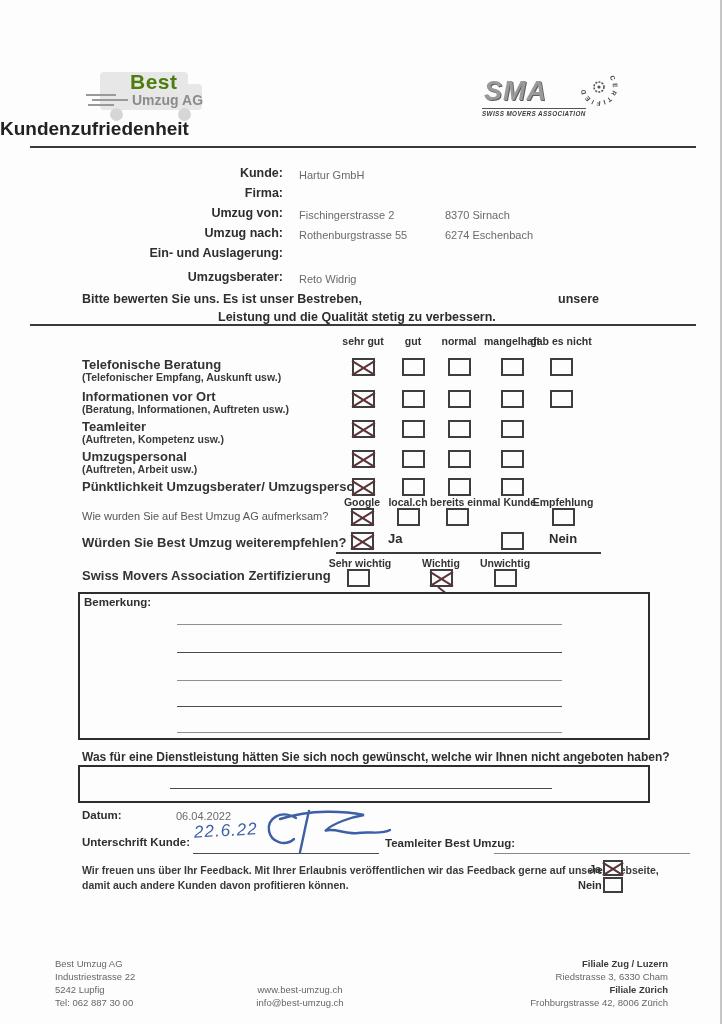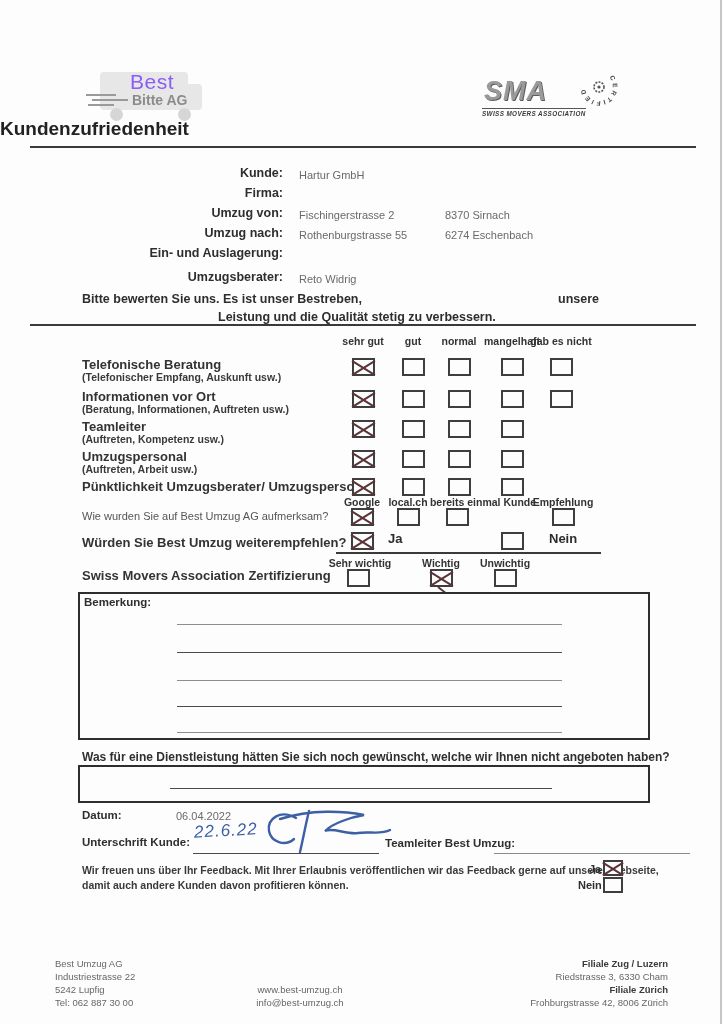--- a/index.html
+++ b/index.html
@@ -26,21 +26,21 @@
   .qnormal{position:absolute;left:82px;font-size:11px;color:#555;white-space:nowrap;}
   .janein{position:absolute;font-size:13px;font-weight:bold;color:#2c2c2c;}
   .bigbox{position:absolute;border:2px solid #2e2e2e;background:#fdfdfd;}
   .writeline{position:absolute;height:1px;}
   .footer-txt{font-size:9.5px;color:#666;line-height:13px;white-space:nowrap;}
   .footer-bold{font-weight:bold;color:#3b3b3b;}
   
   .truck-body{position:absolute;background:#e7e7e7;border-radius:4px;}
   .truck-wheel{position:absolute;background:#d6d6d6;border-radius:50%;}
   .speed{position:absolute;background:#9a9a9a;height:2px;}
-  .best-line1{position:absolute;font-size:21px;font-weight:normal;color:#8b5cf6;letter-spacing:0.5px;text-align:right;}
+  .best-line1{position:absolute;font-size:21px;font-weight:bold;color:#4d7c0f;letter-spacing:0.5px;text-align:right;}
   .best-line2{position:absolute;font-size:14px;font-weight:bold;color:#8b8b8b;}
   
   .sma-text{position:absolute;font-size:27px;font-weight:900;font-style:italic;color:#9a9a9a;text-shadow:1px 1px 0 #5f5f5f;letter-spacing:1px;}
   .sma-sub{position:absolute;font-size:6.3px;font-weight:bold;font-style:italic;color:#3a3a3a;letter-spacing:0.4px;border-top:1px solid #555;padding-top:1px;white-space:nowrap;}
   .scan-edge{position:absolute;right:1px;top:0;bottom:0;width:2px;background:#c6c6c6;}
 </style>
 </head>
 <body>
 
 <div id="page">
@@ -48,21 +48,21 @@
 
   <div class="abs" style="left:86px;top:68px;width:120px;height:56px;">
     <div class="truck-body" style="left:14px;top:4px;width:88px;height:38px;"></div>
     <div class="truck-body" style="left:94px;top:16px;width:22px;height:26px;"></div>
     <div class="truck-wheel" style="left:24px;top:40px;width:13px;height:13px;"></div>
     <div class="truck-wheel" style="left:92px;top:40px;width:13px;height:13px;"></div>
     <div class="speed" style="left:0px;top:26px;width:30px;"></div>
     <div class="speed" style="left:6px;top:31px;width:36px;"></div>
     <div class="speed" style="left:2px;top:36px;width:26px;"></div>
     <div class="best-line1" style="left:44px;top:2px;">Best</div>
-    <div class="best-line2" style="left:46px;top:24px;">Bitte AG</div>
+    <div class="best-line2" style="left:46px;top:24px;">Umzug AG</div>
   </div>
 
   <div class="abs" style="left:478px;top:74px;width:140px;height:46px;">
     <div class="sma-text" style="left:6px;top:2px;">SMA</div>
     <div class="sma-sub" style="left:4px;top:34px;">SWISS MOVERS ASSOCIATION</div>
     <svg class="abs" style="left:98px;top:-10px;" width="46" height="46" viewBox="0 0 46 46">
       <defs>
           <path id="arc" d="M 23 9 A 14 14 0 1 1 22.9 9"></path>
         </defs>
       <circle cx="23" cy="23" r="5" fill="none" stroke="#555" stroke-width="1.6" stroke-dasharray="2,1.2"></circle>

